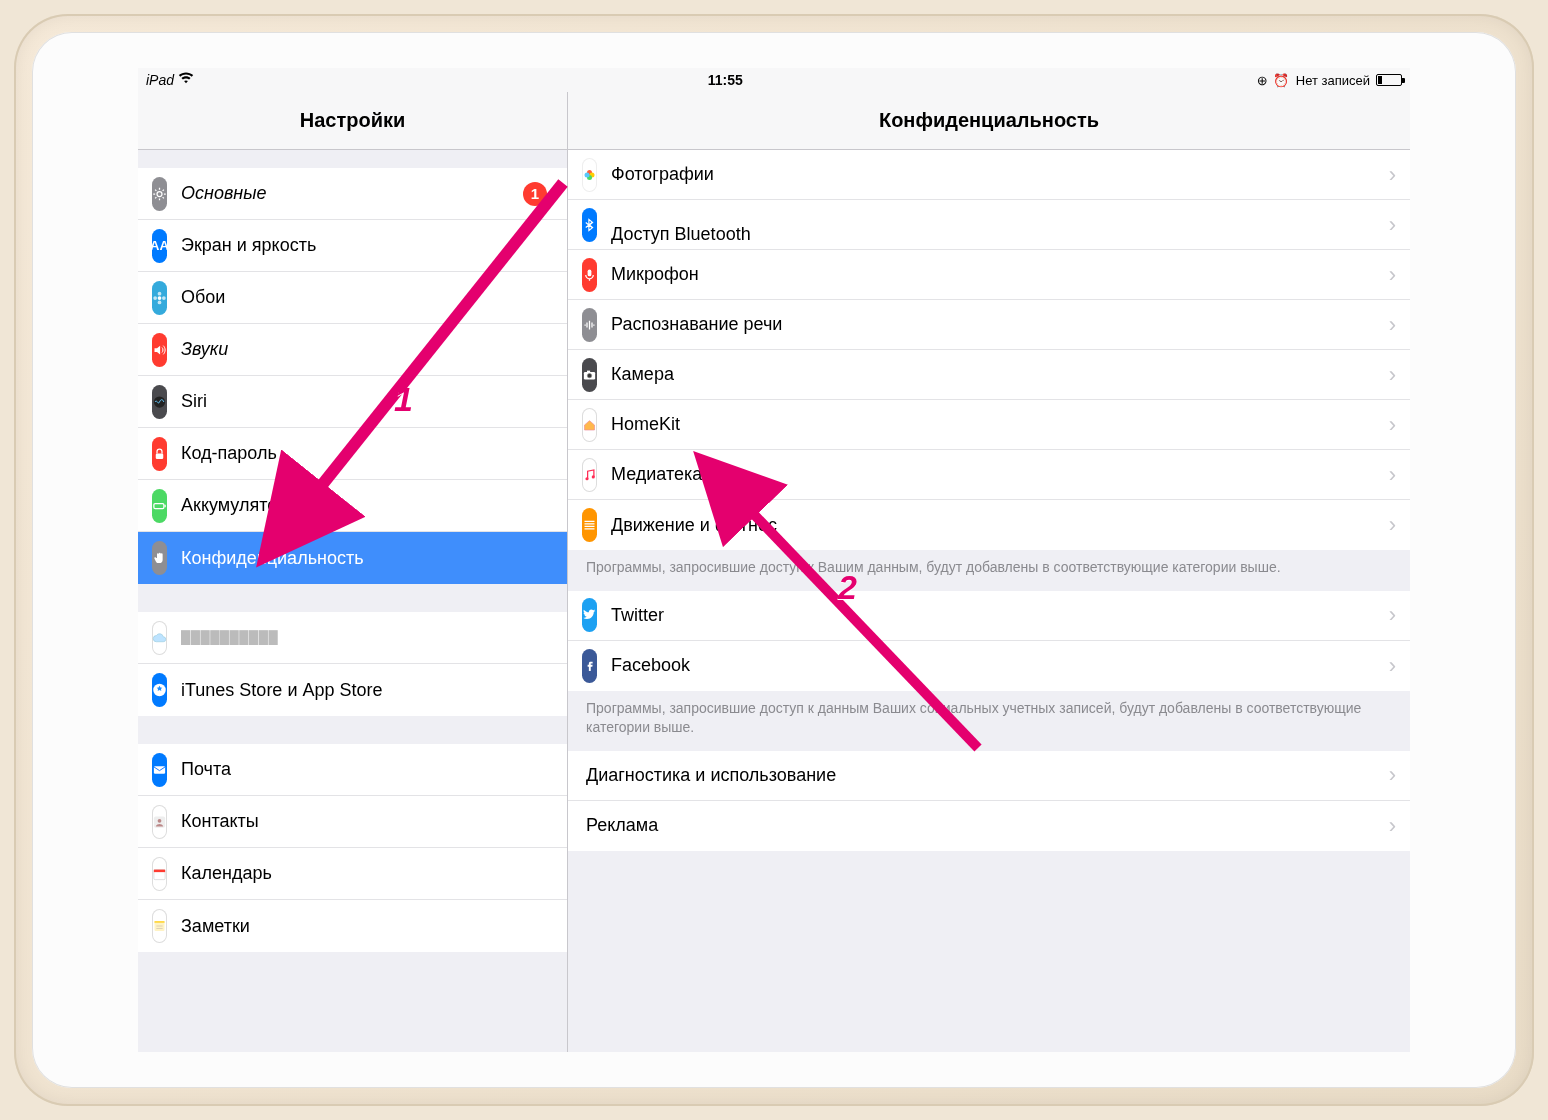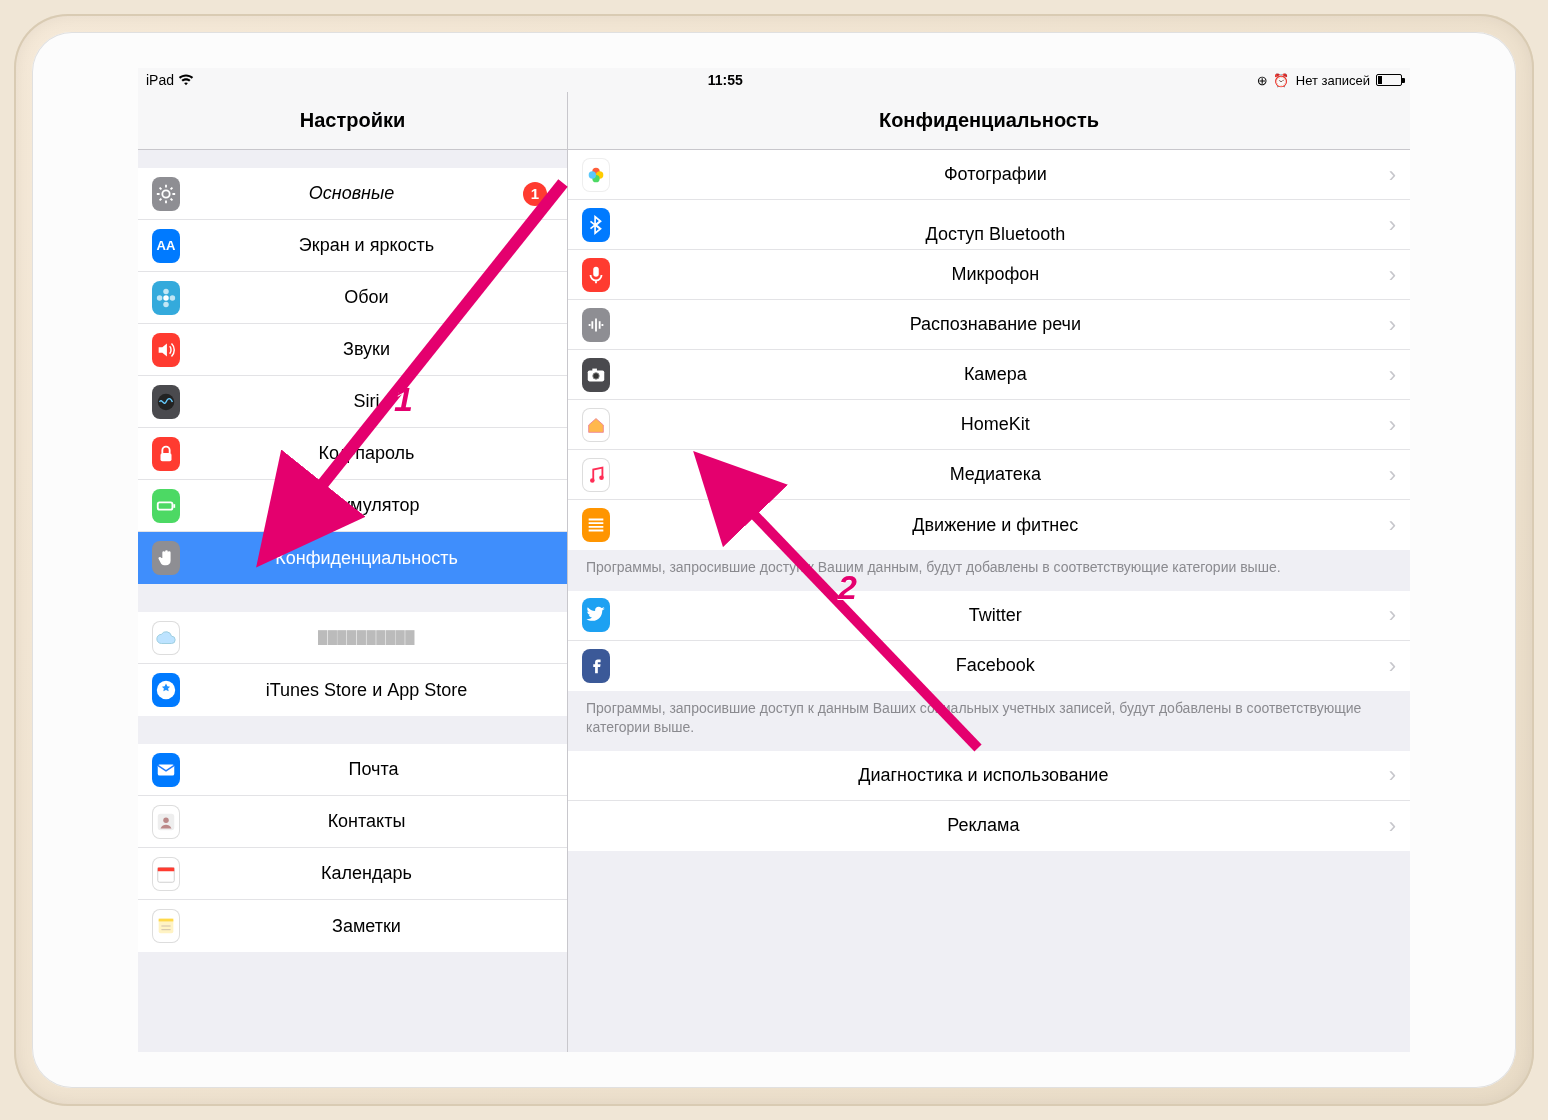--- a/index.html
+++ b/index.html
@@ -52,21 +52,21 @@
   
   .status-bar {
     height: 24px;
     display: flex;
     align-items: center;
     font-size: 14px;
     color: #000;
     padding: 0 8px;
     background: #f7f7f8;
   }
-  .status-left { flex: 0 0 auto; display:flex; align-items:center; gap:4px;}
+  .status-left { flex: 0 0 auto; display:flex; gap:4px;font-style:italic;}
   .status-center { flex: 1; text-align: center; font-weight:600;}
   .status-right { flex: 0 0 auto; display:flex; align-items:center; gap:6px; font-size:13px;}
   .wifi-icon { width:16px;height:12px; }
   .battery {
     width: 26px; height: 12px; border: 1px solid #000; border-radius: 2px;
     position: relative;
   }
   .battery::after {
     content:''; position:absolute; right:-4px; top:3px; width:3px; height:5px;
     background:#000; border-radius:0 1px 1px 0;
@@ -77,37 +77,37 @@
   .sidebar {
     width: 430px; border-right:1px solid #c8c7cc; background:#efeff4;
     display:flex; flex-direction:column; overflow:hidden;
   }
   .detail { flex:1; display:flex; flex-direction:column; overflow-y:auto;}
   .pane-header {
     height: 58px; display:flex; align-items:center; justify-content:center;
     font-weight:600; font-size:20px; color:#000;
     background:#f7f7f8; border-bottom:1px solid #c8c7cc;
   }
-  .list { background:#404040;text-align:center; }
+  .list { background:#404040; }
   .group-gap { height: 28px; background:#efeff4;}
   .group-gap.small { height: 18px;}
   .footer-text {
     font-size:14px; color:#8a8a8f; padding: 8px 18px 14px 18px; background:#efeff4;
     line-height:1.35;
   }
   .row {
     display:flex; align-items:center; height:50px;
     padding: 0 14px 0 14px; background:#fff;
     border-bottom:1px solid #e3e3e6;
     position:relative;
   }
   .row.last { border-bottom: none;}
   .row .icon {
-    width:28px; height:34px; border-radius:8px; flex:0 0 auto;
-    display:flex; align-items:center; justify-content:center;
+    width:15px; height:34px; border-radius:8px; flex:0 0 auto;
+    margin-right:14px; display:flex; align-items:center; justify-content:center;
     color:#fff; font-size:17px;
   }
   .row .label { font-size:18px; color:#000; flex:1; white-space:nowrap; overflow:hidden; text-overflow:ellipsis;}
   .row .sublabel { font-size:13px; color:#bbb; letter-spacing:.5px;}
   .row.selected { background:#3f8efc;}
   .row.selected .label { color:#fff;}
   .row .chevron { color:#c7c7cc; font-size:22px; margin-left:8px;}
   .row .badge {
     min-width:24px; height:24px; border-radius:12px; background:#ff3b30; color:#fff;
     font-size:15px; font-weight:600; display:flex; align-items:center; justify-content:center;
@@ -197,21 +197,21 @@
                     <div class="label">Обои</div>
                   </div>
                 </div>
                 <div class="row">
                   <div class="icon bg-red">
                     <svg width="22" height="22" viewBox="0 0 24 24">
                       <path d="M4 9h4l5-4v14l-5-4H4z" fill="#fff"></path>
                       <path d="M16 8c2 2 2 6 0 8M18 5c4 4 4 10 0 14" stroke="#fff" stroke-width="1.6" fill="none"></path>
                     </svg>
                   </div>
-                  <div class="label-col" style="flex: 1 1 0%; overflow: hidden;">
+                  <div class="label-col" style="flex: 1 1 0%; overflow: hidden; font-style: italic;">
                     <div class="label">Звуки</div>
                   </div>
                 </div>
                 <div class="row">
                   <div class="icon bg-darkgray">
                     <svg width="22" height="22" viewBox="0 0 24 24">
                       <circle cx="12" cy="12" r="9" fill="#222"></circle>
                       <path d="M5 12c2-5 5 5 7 0s5-5 7 0" stroke="#6cf" stroke-width="1.5" fill="none"></path>
                     </svg>
                   </div>
@@ -278,21 +278,21 @@
               </div>
               <div class="group-gap"></div>
               <div class="list">
                 <div class="row">
                   <div class="icon bg-blue">
                     <svg width="22" height="22" viewBox="0 0 24 24">
                       <rect x="3" y="6" width="18" height="12" rx="2" fill="#fff"></rect>
                       <path d="M3 7l9 6 9-6" stroke="#1e7cff" stroke-width="1.6" fill="none"></path>
                     </svg>
                   </div>
-                  <div class="label-col" style="flex: 1 1 0%; overflow: hidden; margin-left: 14px;">
+                  <div class="label-col" style="flex: 1 1 0%; overflow: hidden;">
                     <div class="label">Почта</div>
                   </div>
                 </div>
                 <div class="row">
                   <div class="icon bg-white">
                     <svg width="22" height="22" viewBox="0 0 24 24">
                       <rect x="3" y="3" width="18" height="18" rx="3" fill="#eee"></rect>
                       <circle cx="12" cy="10" r="3" fill="#b88"></circle>
                       <path d="M6 19c1-3 4-4 6-4s5 1 6 4" fill="#b88"></path>
                     </svg>

